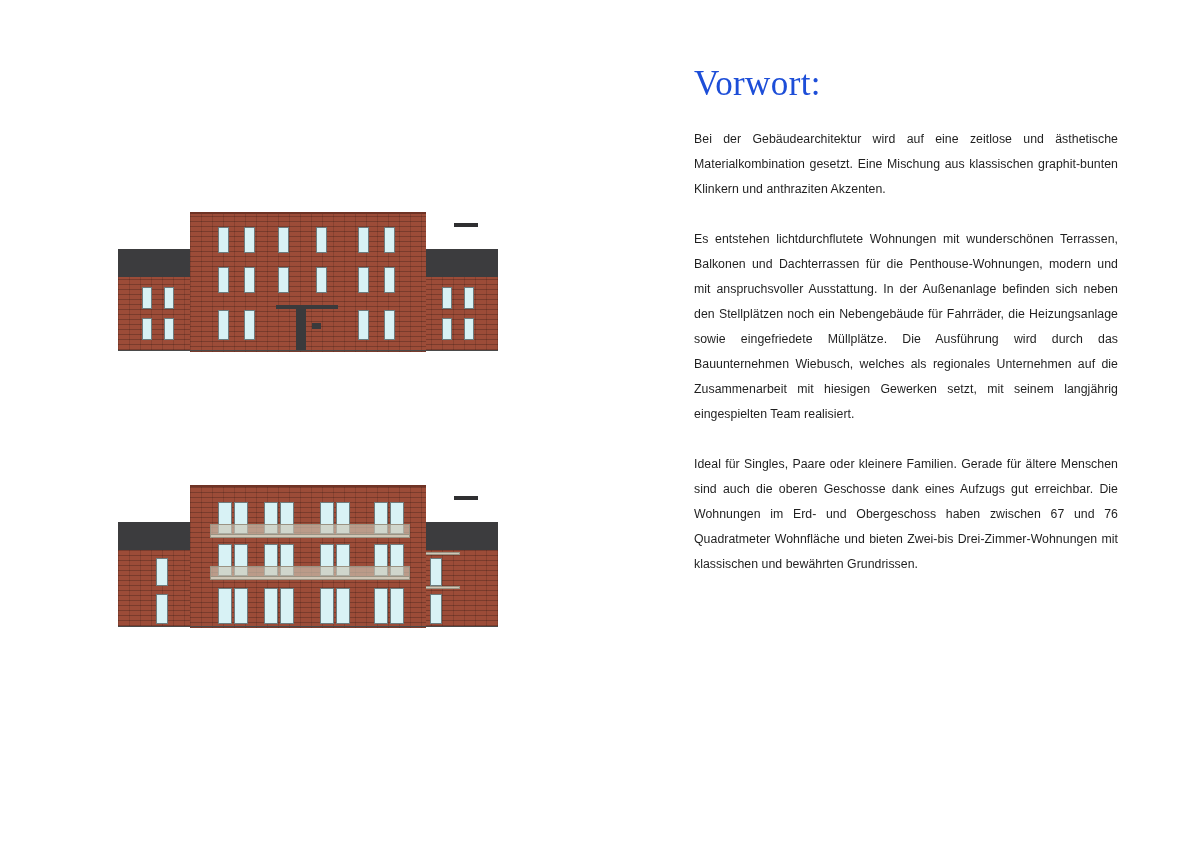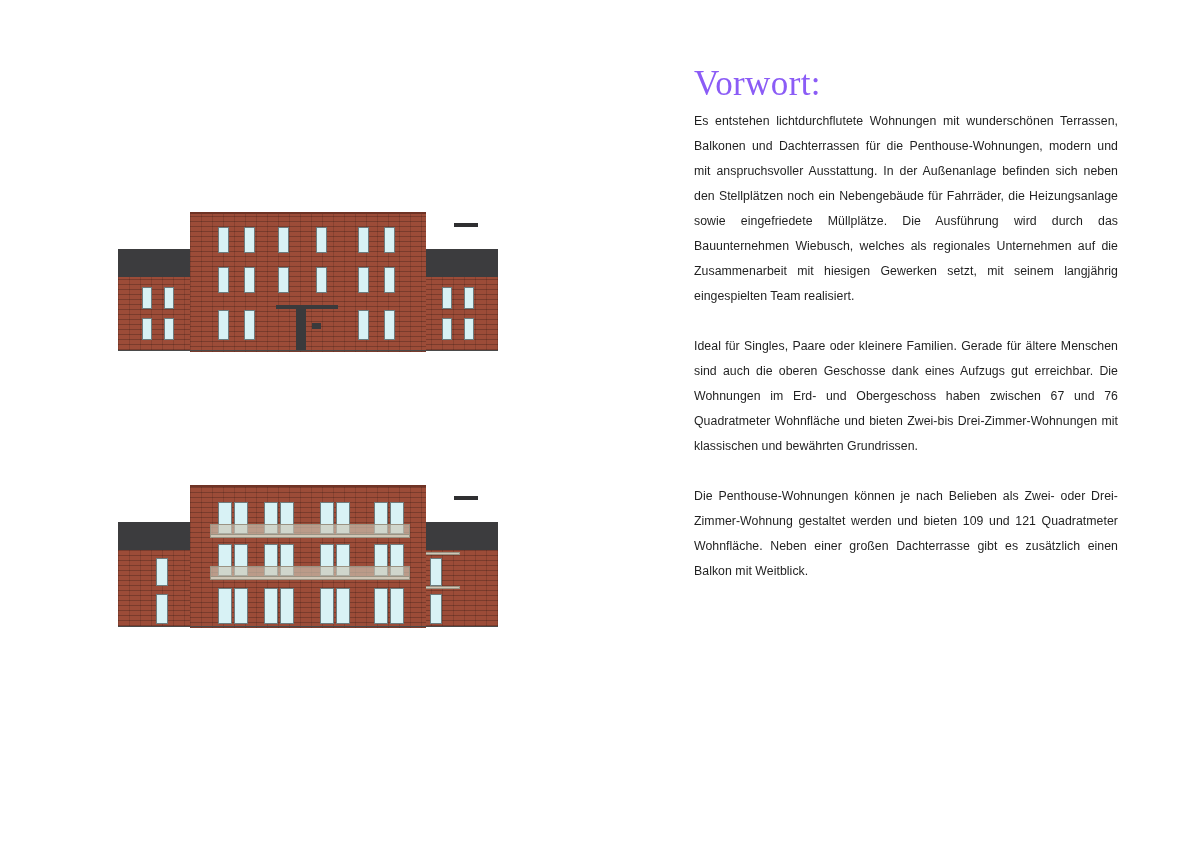--- a/index.html
+++ b/index.html
@@ -92,22 +92,22 @@
     position: absolute;
     left: 694px;
     top: 64px;
     width: 424px;
   }
   .doc-title {
     font-family: "Liberation Serif", serif;
     font-size: 35px;
     font-weight: normal;
     letter-spacing: 0.4px;
-    margin: 0 0 5px 0;
-    color: #8b5cf6;
+    margin: 0 0 23px 0;
+    color: #1d4ed8;
   }
   .para {
     font-size: 12.3px;
     line-height: 25px;
     text-align: justify;
     margin: 0 0 25px 0;
     color: #1f1f1f;
     letter-spacing: 0.05px;
   }
   .para:last-child { margin-bottom: 0; }
@@ -211,16 +211,16 @@
     <div class="window" style="left:218px; top:110px; width:14px; height:36px;"></div>
     <div class="window" style="left:256px; top:110px; width:14px; height:36px;"></div>
     <div class="window" style="left:272px; top:110px; width:14px; height:36px;"></div>
 
     <div class="groundline" style="left:0px; top:148px; width:380px;"></div>
   </div>
 </div>
 
 <div class="text-column">
   <h1 class="doc-title">Vorwort:</h1>
+  <p class="para">Bei der Gebäudearchitektur wird auf eine zeitlose und ästhetische Materialkombination gesetzt. Eine Mischung aus klassischen graphit-bunten Klinkern und anthraziten Akzenten.</p>
   <p class="para">Es entstehen lichtdurchflutete Wohnungen mit wunderschönen Terrassen, Balkonen und Dachterrassen für die Penthouse-Wohnungen, modern und mit anspruchsvoller Ausstattung. In der Außenanlage befinden sich neben den Stellplätzen noch ein Nebengebäude für Fahrräder, die Heizungsanlage sowie eingefriedete Müllplätze. Die Ausführung wird durch das Bauunternehmen Wiebusch, welches als regionales Unternehmen auf die Zusammenarbeit mit hiesigen Gewerken setzt, mit seinem langjährig eingespielten Team realisiert.</p>
   <p class="para">Ideal für Singles, Paare oder kleinere Familien. Gerade für ältere Menschen sind auch die oberen Geschosse dank eines Aufzugs gut erreichbar. Die Wohnungen im Erd- und Obergeschoss haben zwischen 67 und 76 Quadratmeter Wohnfläche und bieten Zwei-bis Drei-Zimmer-Wohnungen mit klassischen und bewährten Grundrissen.</p>
-  <p class="para">Die Penthouse-Wohnungen können je nach Belieben als Zwei- oder Drei-Zimmer-Wohnung gestaltet werden und bieten 109 und 121 Quadratmeter Wohnfläche. Neben einer großen Dachterrasse gibt es zusätzlich einen Balkon mit Weitblick.</p>
 </div>
 
 </body></html>

